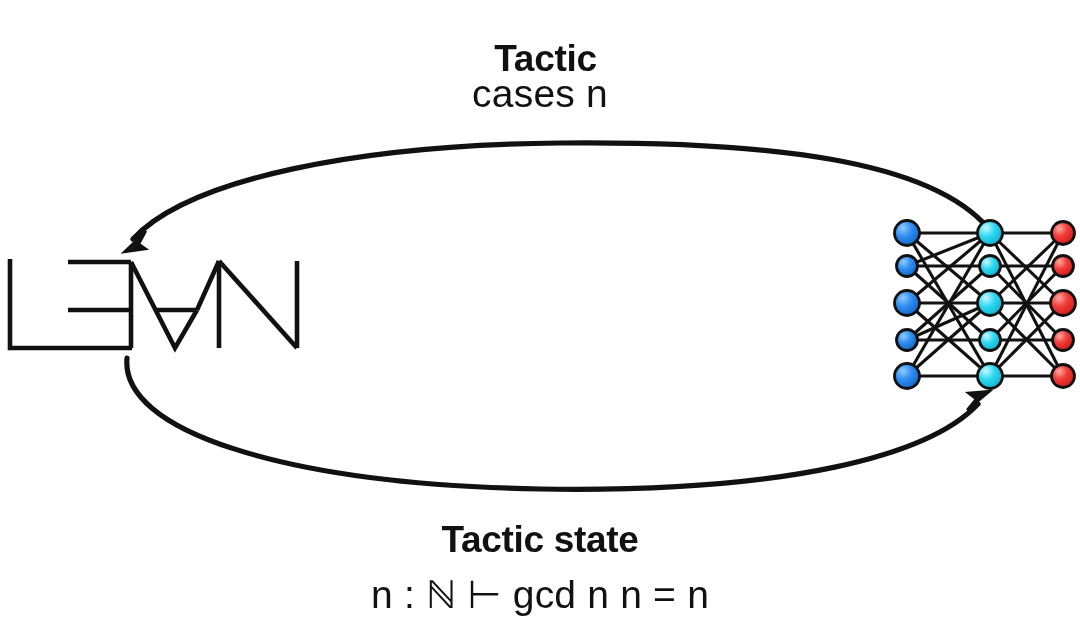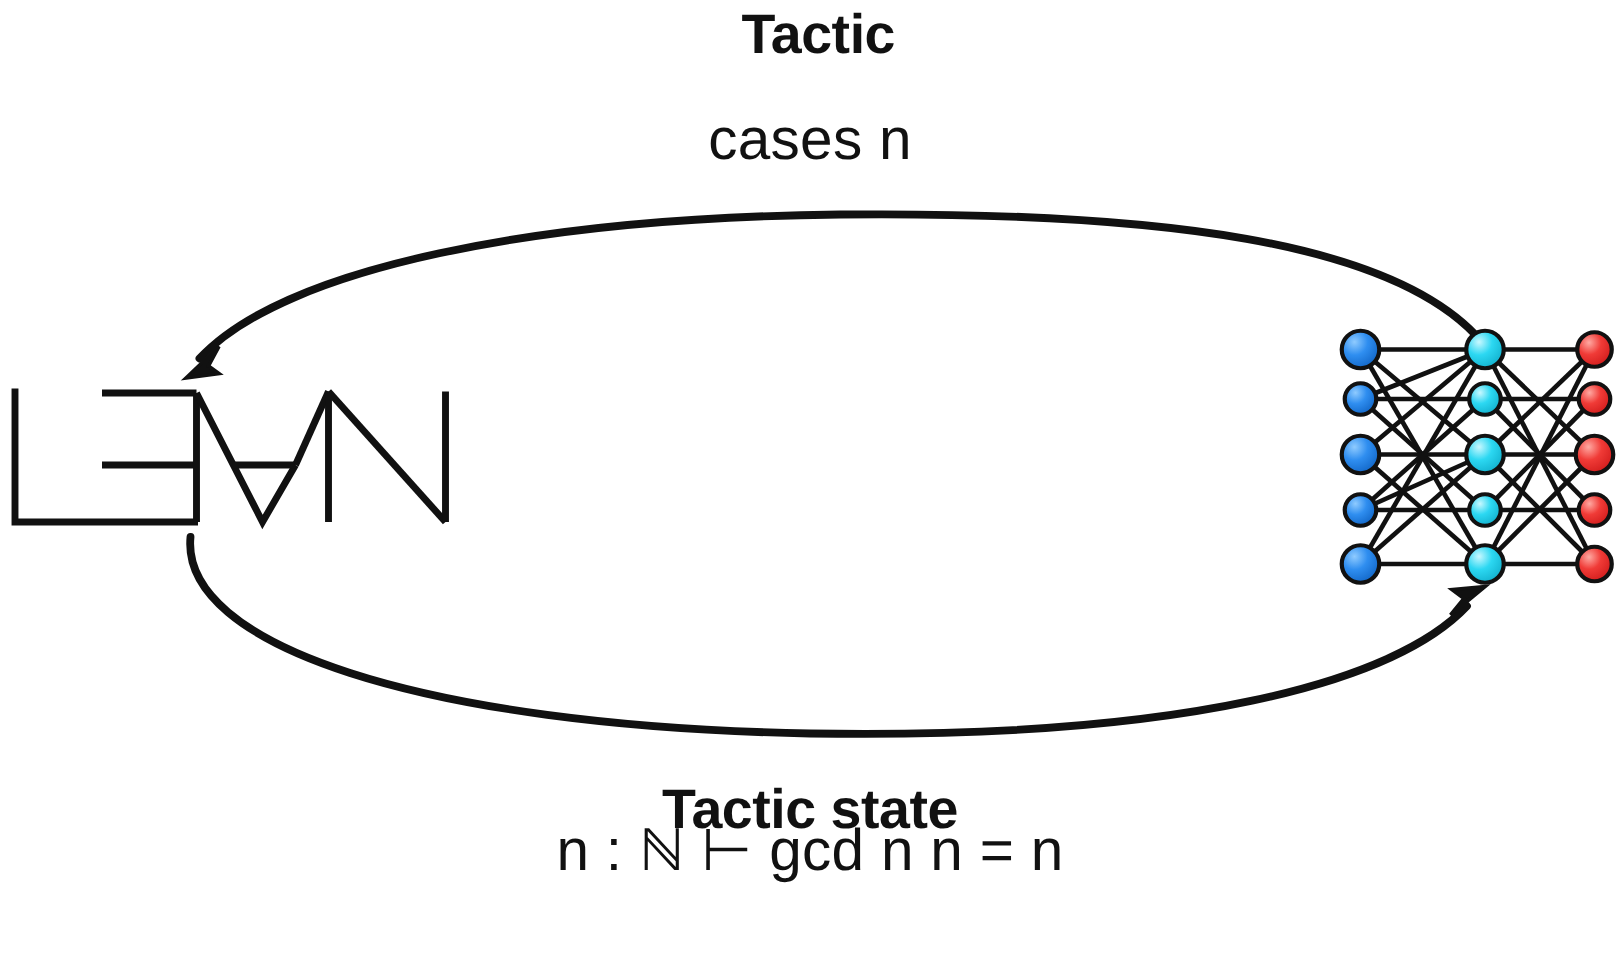--- a/index.html
+++ b/index.html
@@ -37,24 +37,24 @@
   .lbl-title {
     font-size: 37px;
     font-weight: bold;
     letter-spacing: -0.3px;
   }
   .lbl-sub {
     font-size: 39px;
     font-weight: normal;
     letter-spacing: 0.2px;
   }
-  #tactic-title   { left: 0; right: 0; top: 4px; padding-left: 11px; }
+  #tactic-title   { left: 0; right: 0; top: 40px; padding-left: 11px; }
   #tactic-sub     { left: 0; right: 0; top: 74px; }
   #proofstate-title { left: 0; right: 0; top: 521px; }
-  #proofstate-sub   { left: 0; right: 0; top: 548px; }
+  #proofstate-sub   { left: 0; right: 0; top: 575px; }
 </style>
 </head>
 <body>
 
 <div id="stage">
 
   <svg viewBox="0 0 1080 635" xmlns="http://www.w3.org/2000/svg">
 
     <defs>
       <radialGradient id="gradBlue" cx="34%" cy="30%" r="78%">

